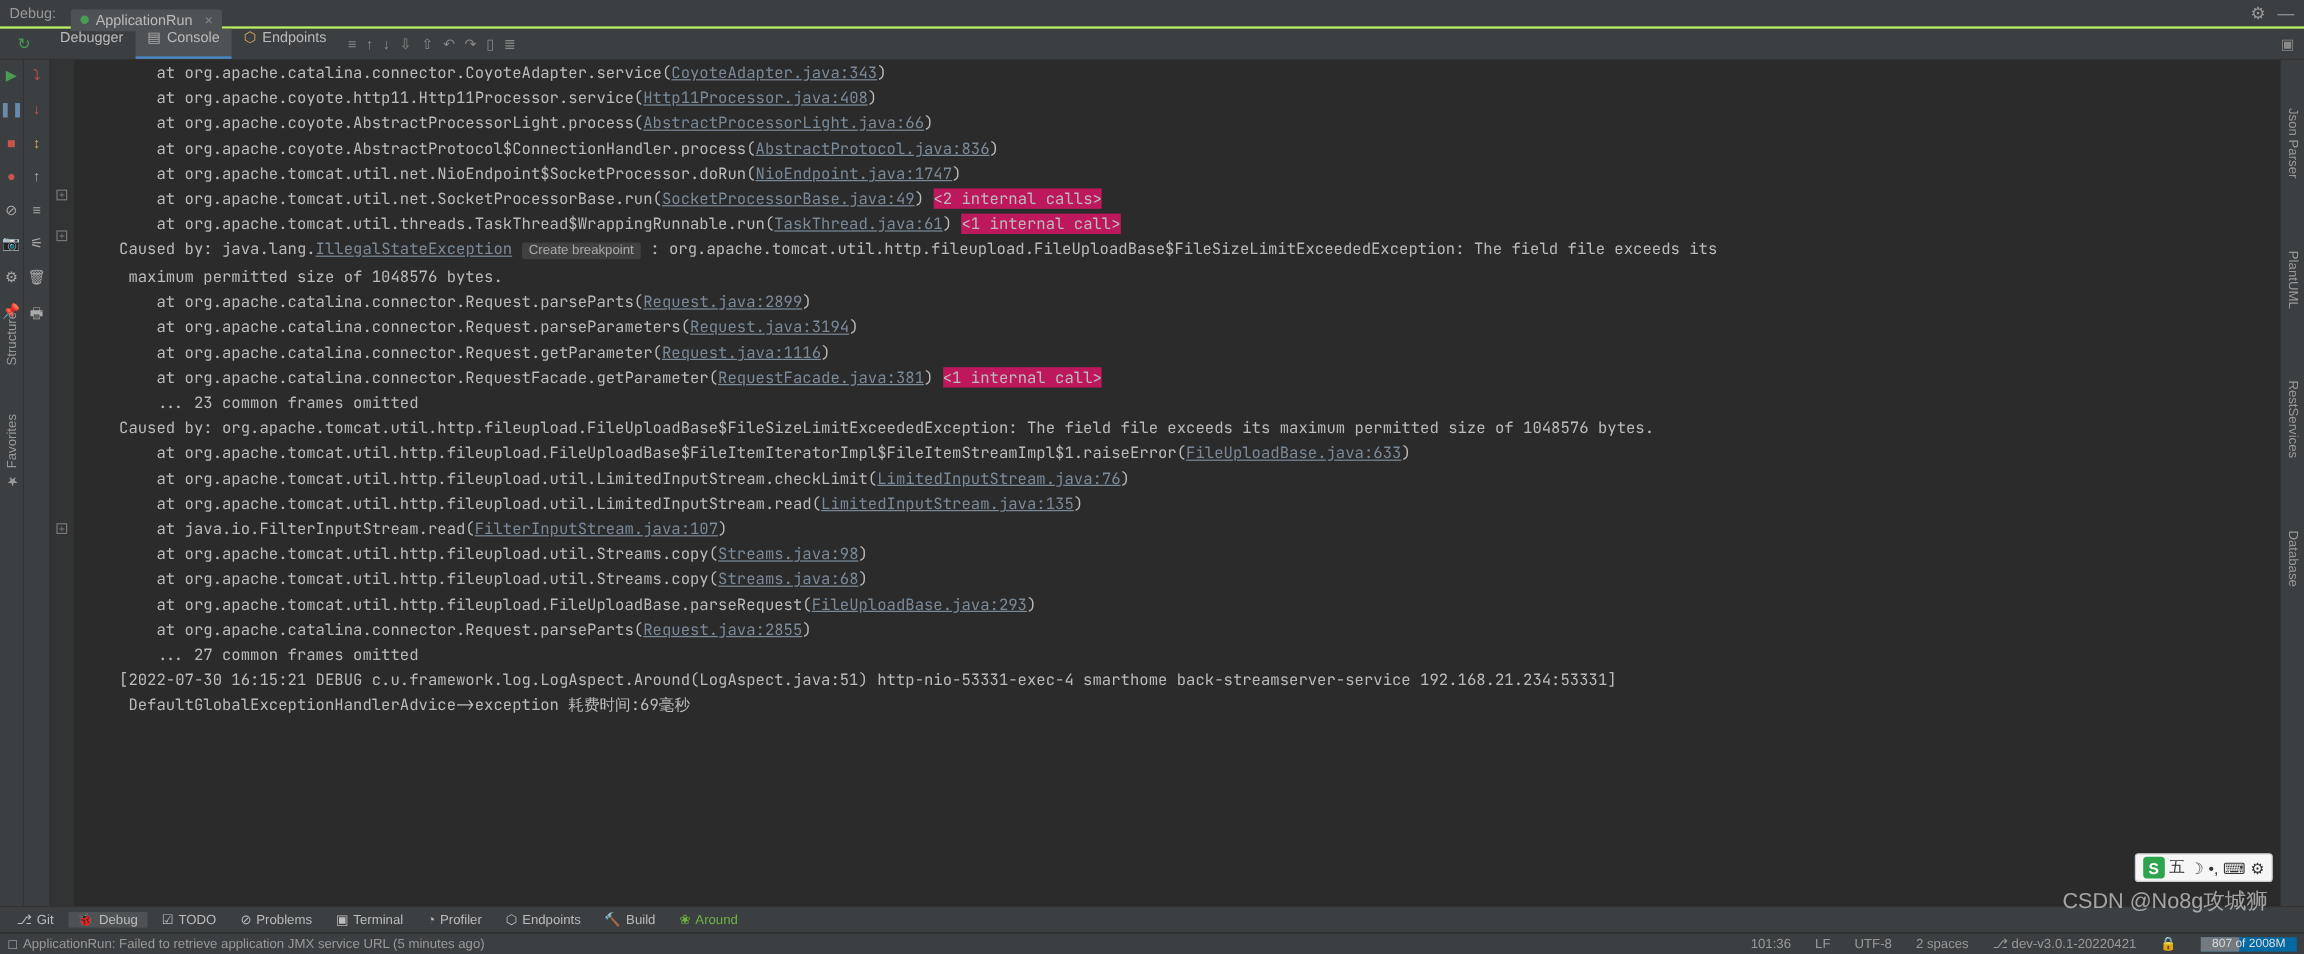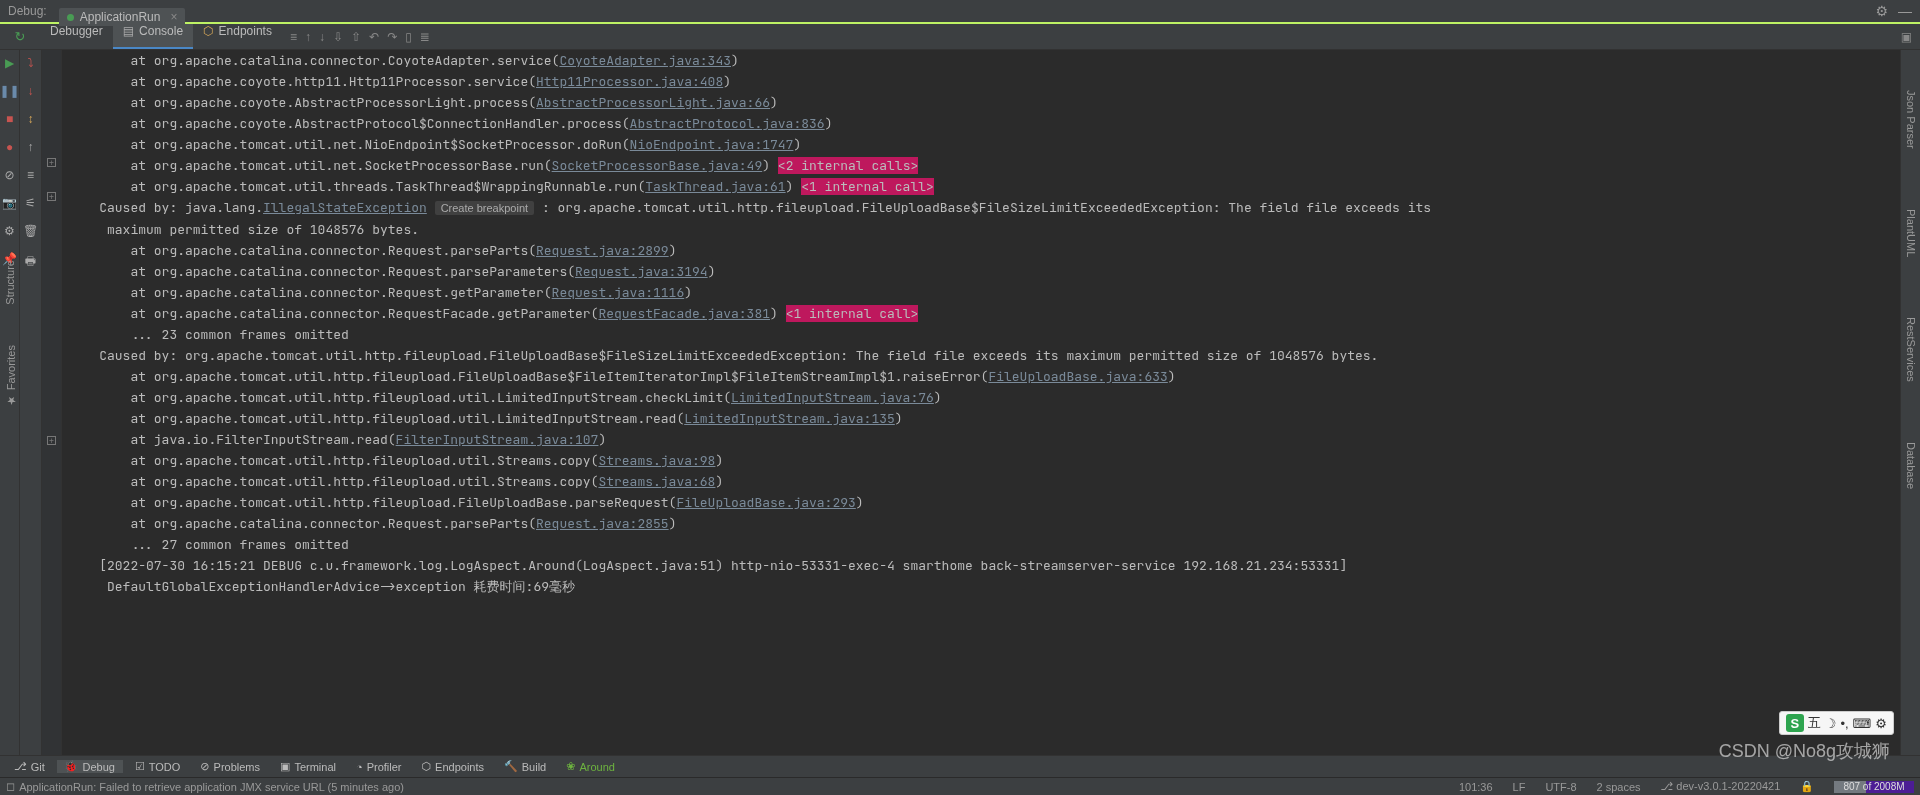--- a/index.html
+++ b/index.html
@@ -134,21 +134,21 @@
   color:#e5e5e5; font-size:18px; opacity:0.65;
   font-family: Arial,sans-serif;
 }
 .ime-float {
   position:absolute; right:26px; bottom:60px;
   background:#f6f6f6; border:1px solid #ccc; border-radius:3px;
   display:flex; gap:4px; align-items:center; padding:2px 6px;
   color:#333; font-size:13px;
 }
 .ime-s { background:#2ea44f; color:#fff; width:18px; height:18px; border-radius:3px; font-weight:bold; display:flex; align-items:center; justify-content:center;}
-.mem-bar { width:80px; height:12px; background:#4c1d95; position:relative; }
+.mem-bar { width:80px; height:12px; background:#0369a1; position:relative; }
 .mem-fill { position:absolute; left:0; top:0; bottom:0; width:40%; background:#747a80;}
 .mem-text { position:absolute; inset:0; display:flex; align-items:center; justify-content:center; font-size:10px; color:#ddd;}
 .bullet-icon::before{content:"";display:inline-block;width:7px;height:7px;border-radius:50%;background:currentColor;}
 </style>
 </head>
 <body>
 
 <div class="top-bar">
   <span class="label">Debug:</span>
   <div class="tab-run">

